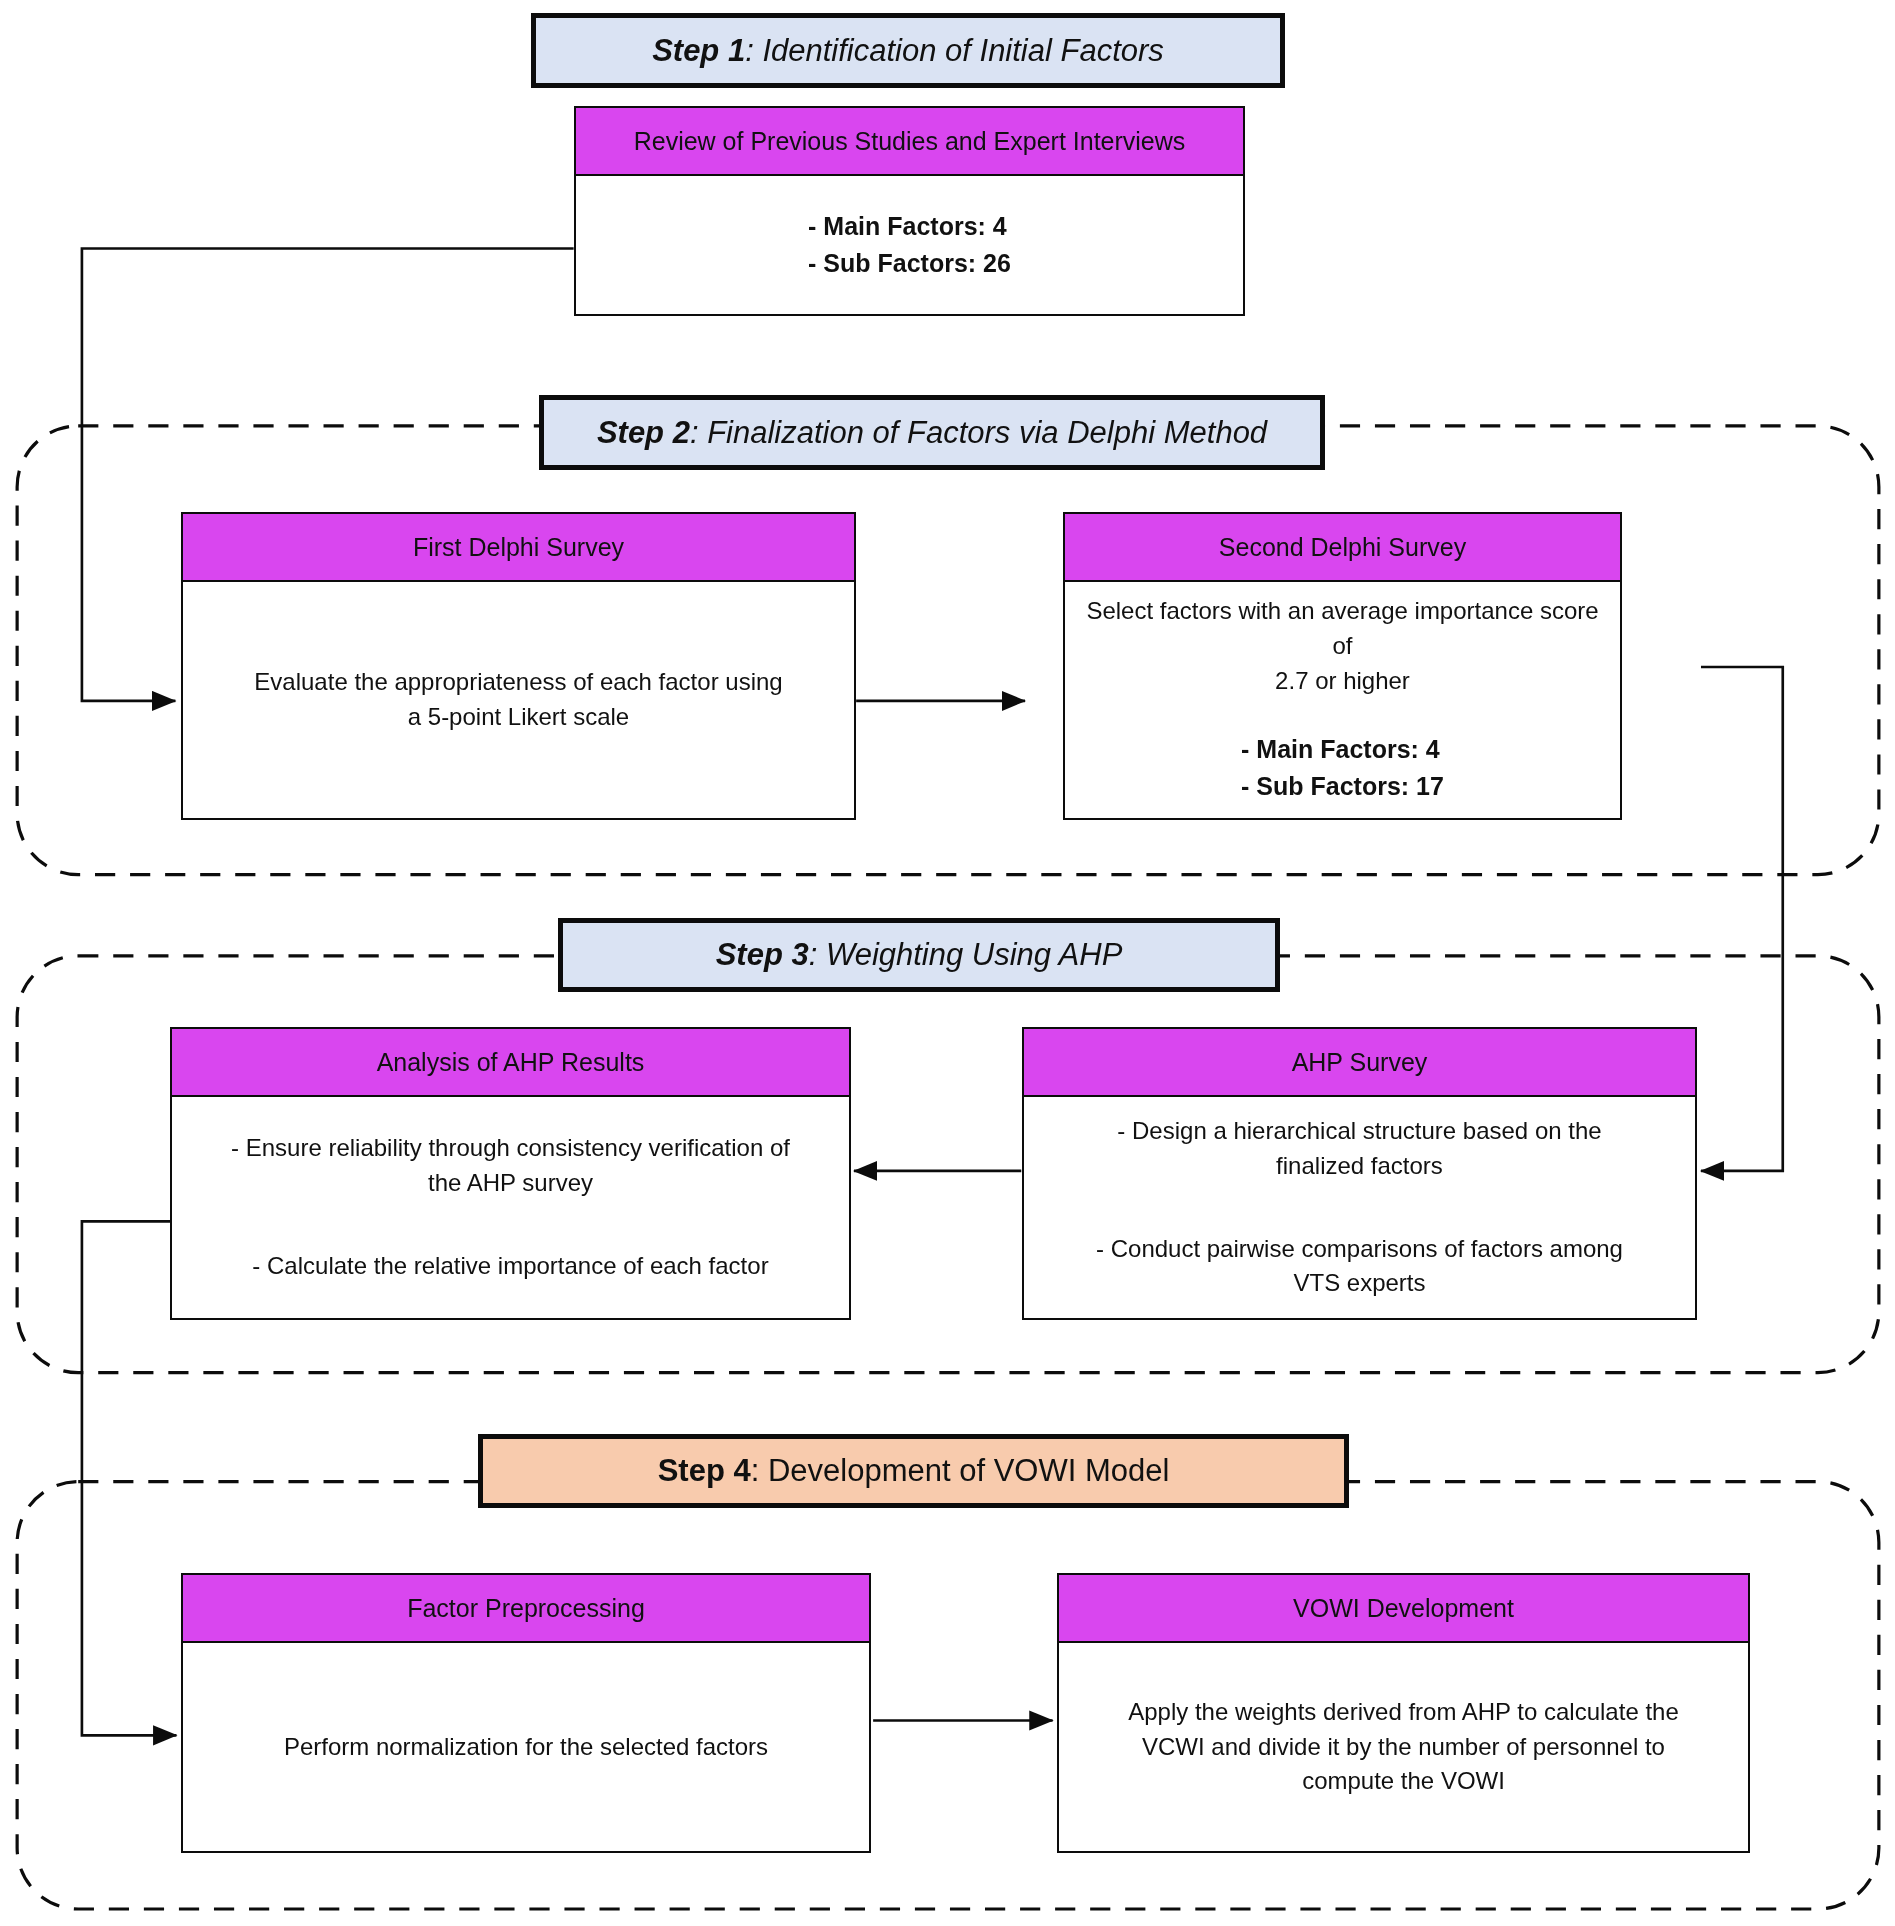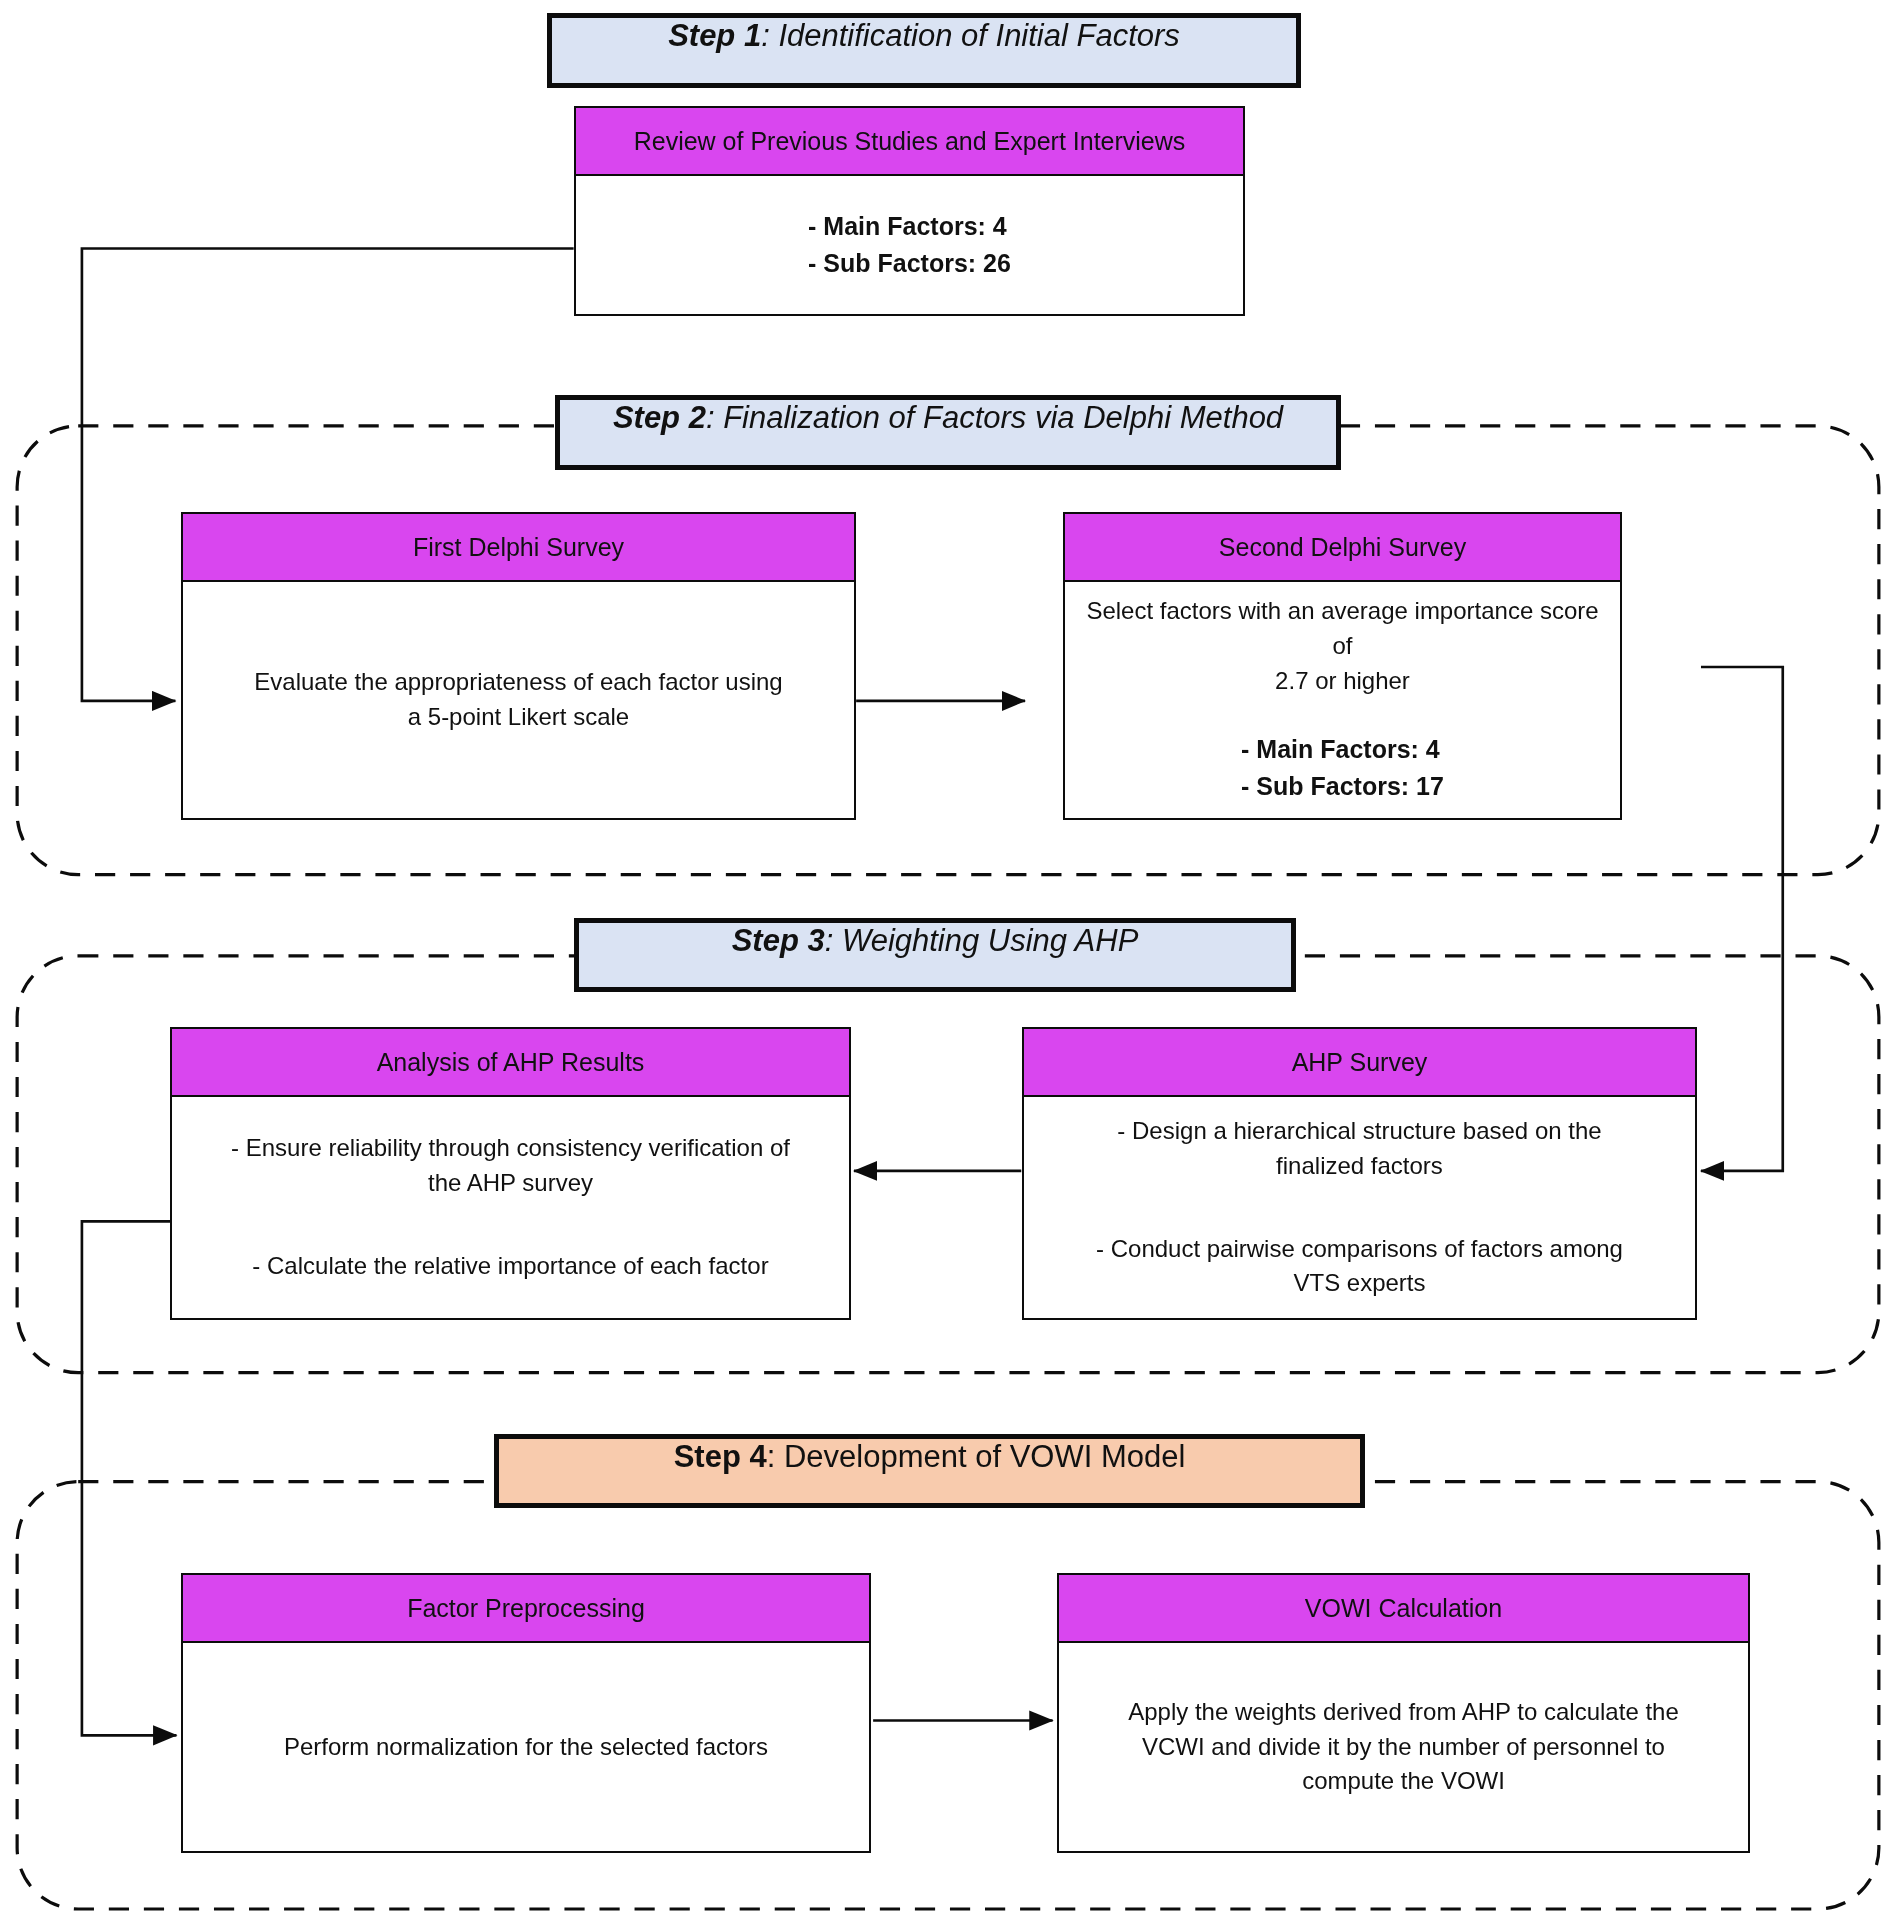--- a/index.html
+++ b/index.html
@@ -19,27 +19,26 @@
     position: absolute;
     left: 0;
     top: 0;
     width: 1896px;
     height: 1926px;
   }
   .step-header {
     position: absolute;
     border: 5.3px solid #0c0c0c;
     display: flex;
-    align-items: flex-start;
+    align-items: center;
     justify-content: center;
     font-size: 31px;
     color: #111;
     box-sizing: border-box;
     white-space: nowrap;
-    margin-left: 16px;
   }
   .step-header.blue { background: #dae3f3; }
   .step-header.orange { background: #f8cbad; }
   .step-header .step-label { font-weight: bold; }
   .step-header.italic .step-label,
   .step-header.italic .step-title { font-style: italic; }
   .flow-box {
     position: absolute;
     border: 2.7px solid #0c0c0c;
     background: #ffffff;
@@ -188,21 +187,21 @@
   </div>
 
   <div class="flow-box" style="left:181px; top:1573px; width:690px; height:280px;">
     <div class="box-header">Factor Preprocessing</div>
     <div class="box-body">
       <p class="box-text">Perform normalization for the selected factors</p>
     </div>
   </div>
 
   <div class="flow-box" style="left:1057px; top:1573px; width:693px; height:280px;">
-    <div class="box-header">VOWI Calculation</div>
+    <div class="box-header">VOWI Development</div>
     <div class="box-body">
       <p class="box-text w1130">Apply the weights derived from AHP to calculate the
 VCWI and divide it by the number of personnel to
 compute the VOWI</p>
     </div>
   </div>
 
 </div>
 
 

